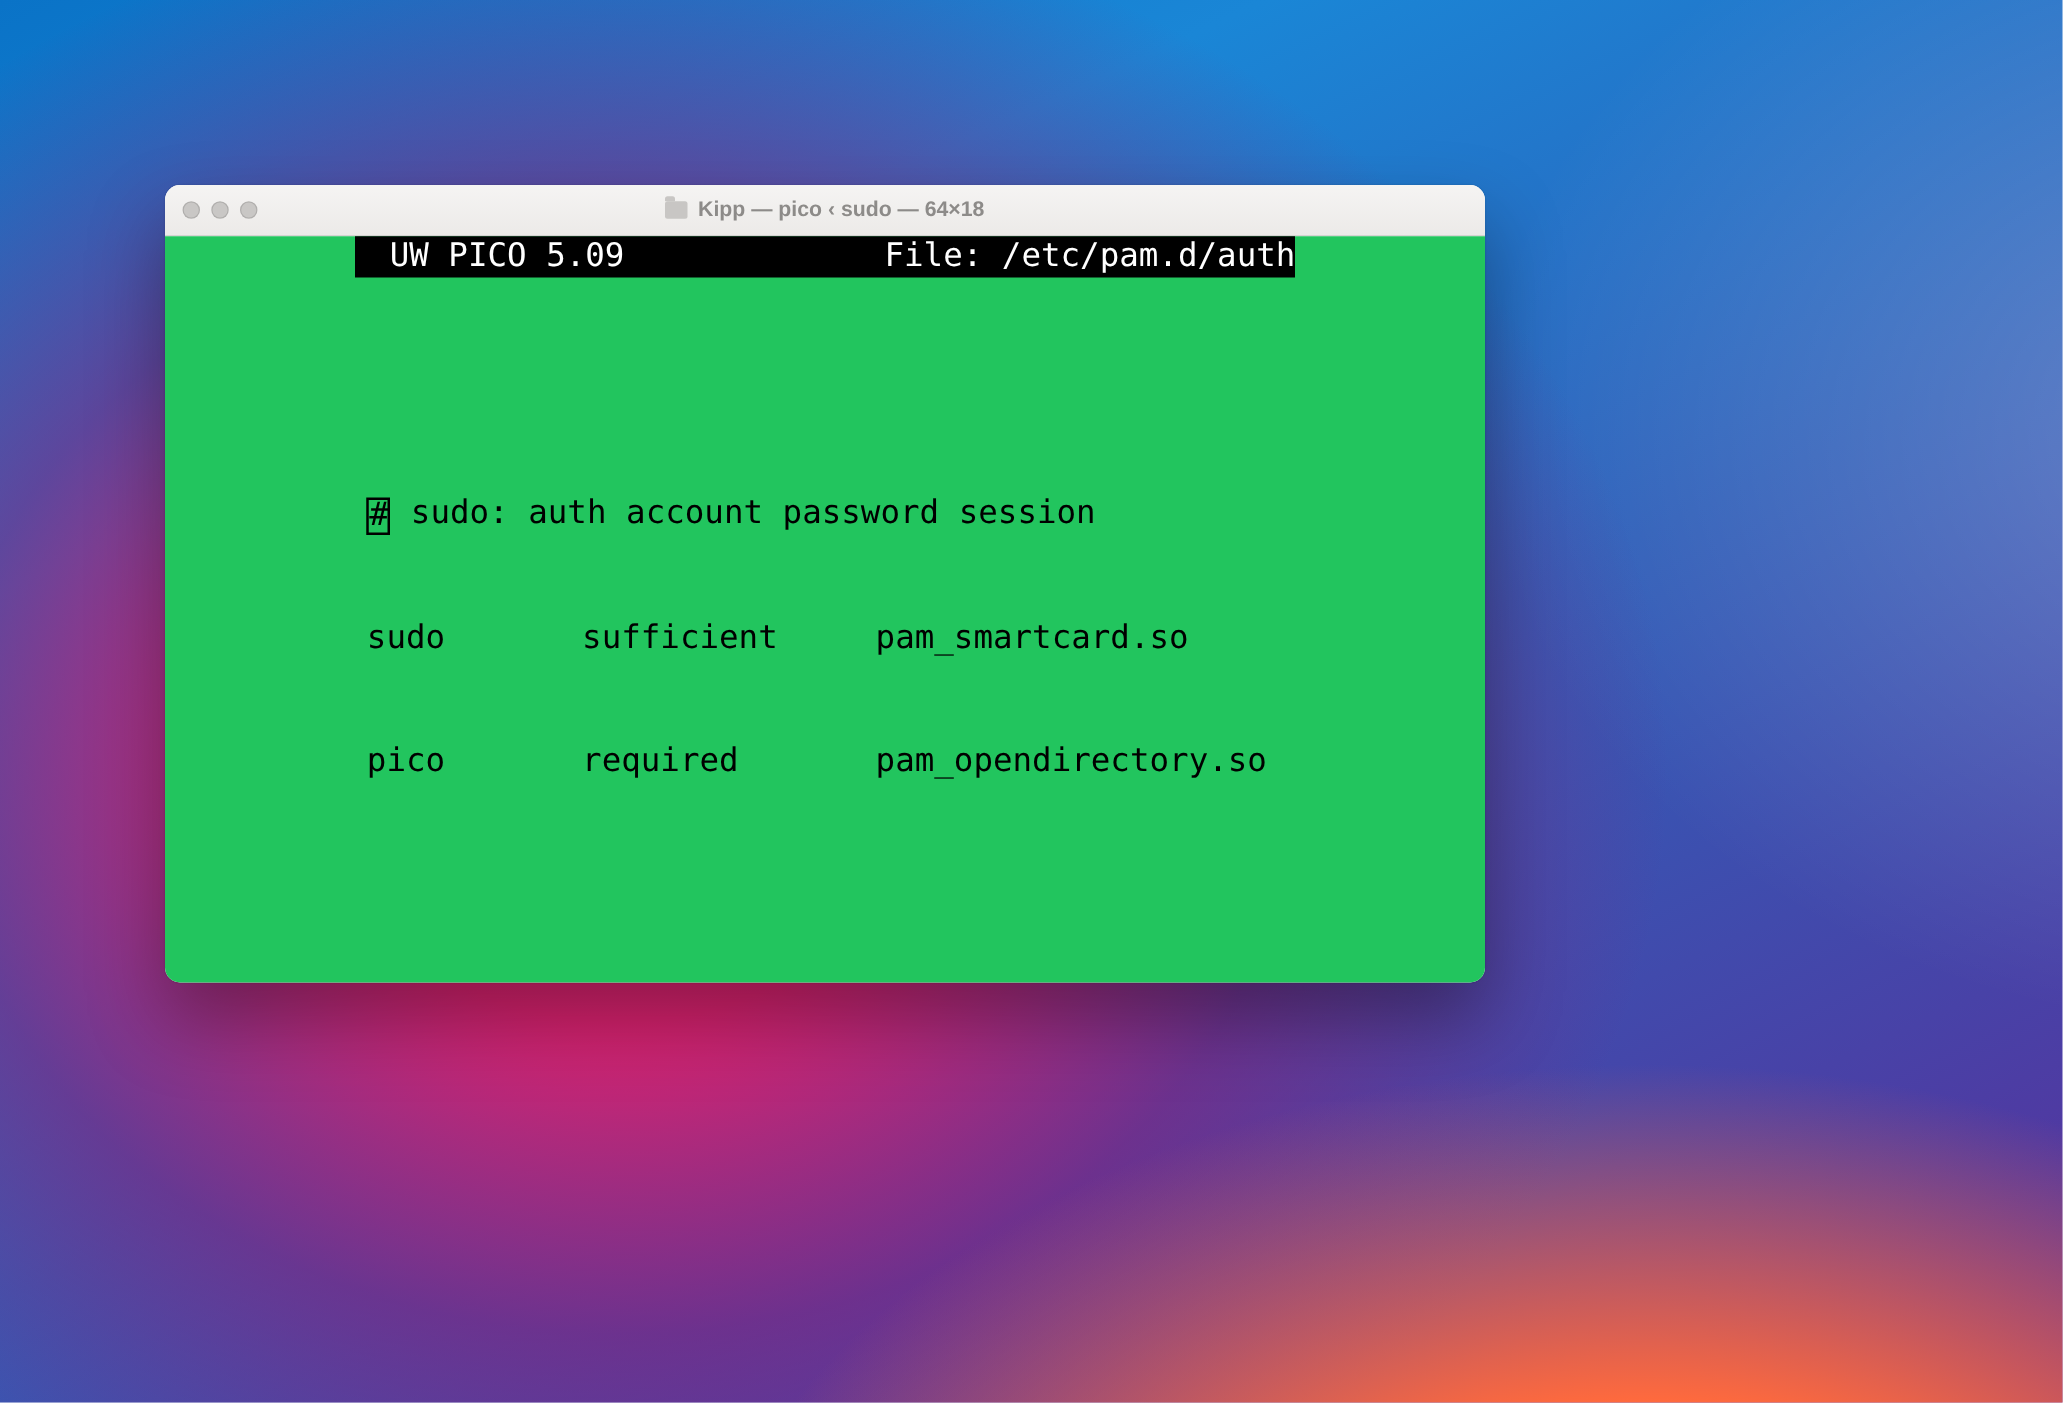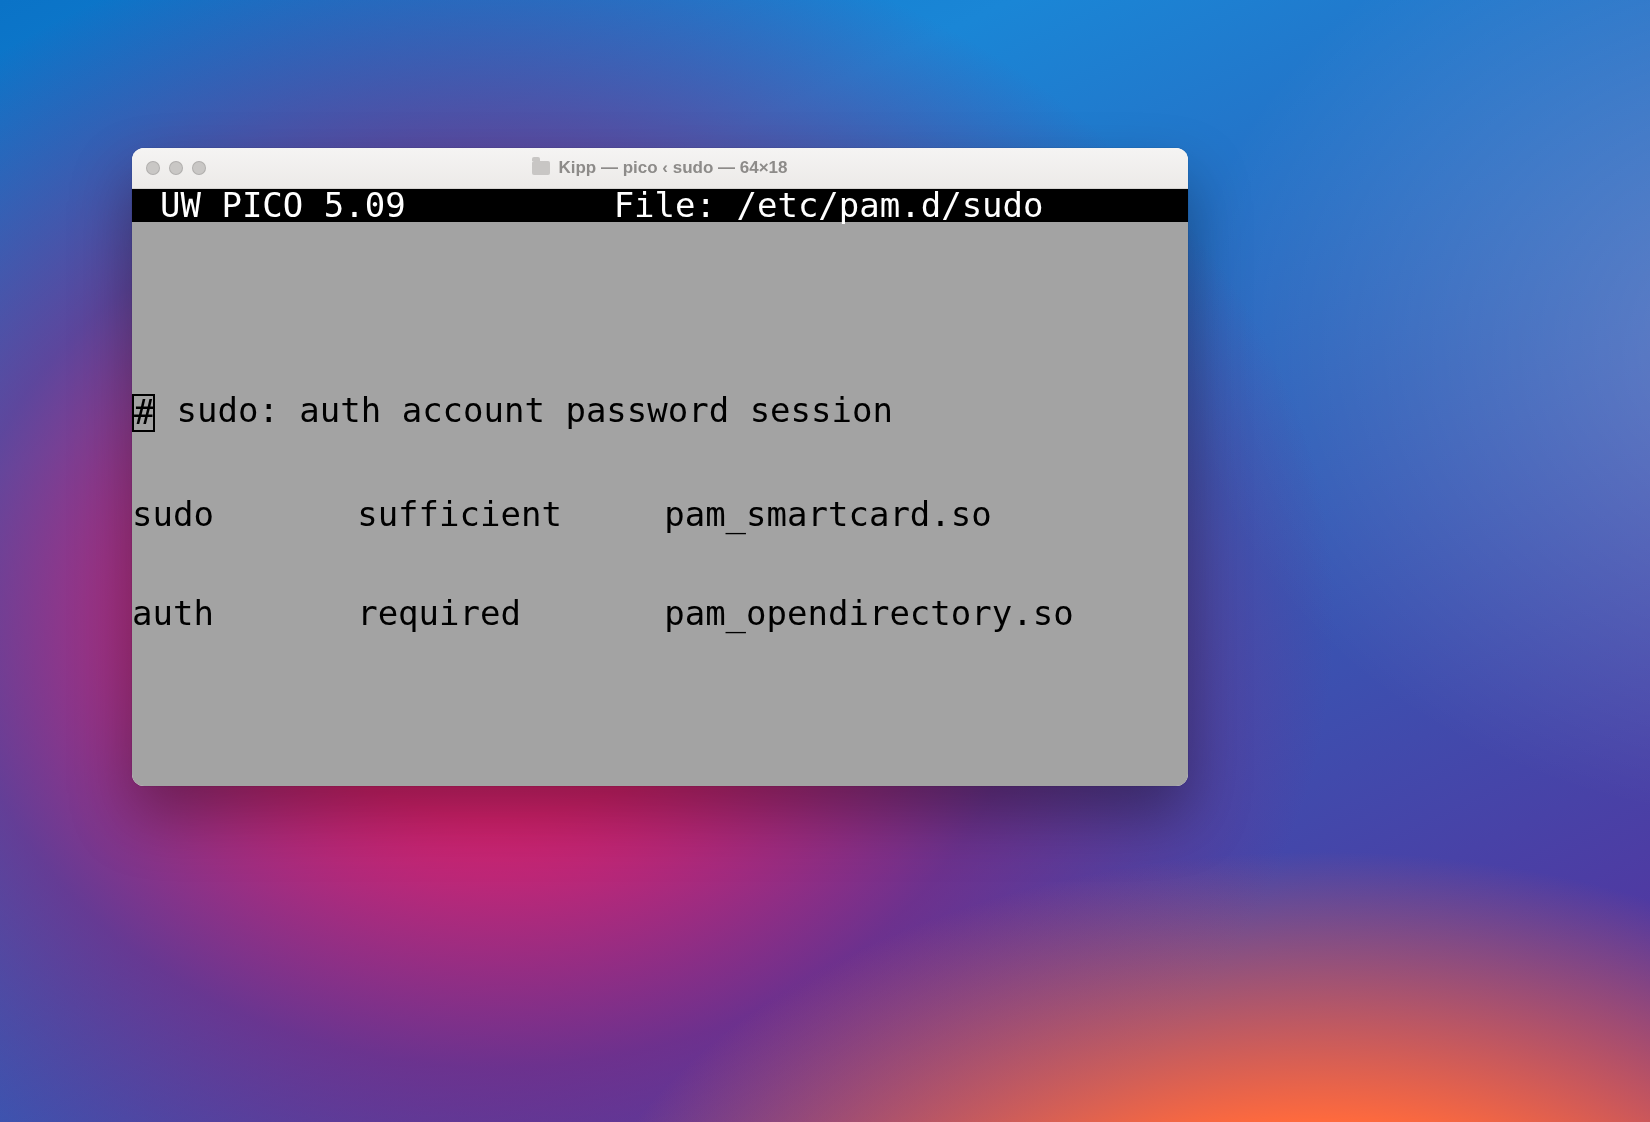--- a/index.html
+++ b/index.html
@@ -86,30 +86,31 @@
     content:"";
     position:absolute;
     top:-4px; left:0;
     width:8px; height:4px;
     background:#c8c6c4;
     border-radius:2px 2px 0 0;
   }
 
   .terminal {
     flex: 1 1 auto;
-    background: #a3a3a3;
+    background: #22c55e;
     font-family: "SF Mono", ui-monospace, Menlo, Consolas, monospace;
-    font-size: 34px;
+    font-size: 26px;
     line-height: 33px;
     font-weight: 500;
     color: #000;
     position: relative;
     display: flex;
     flex-direction: column;
     letter-spacing: 0;
+    align-items: center;
   }
 
   .pico-header {
     background: #000;
     color: #fff;
     padding: 0 0 0 28px;
     display: flex;
     height: 33px;
     align-items: center;
   }
@@ -151,27 +152,27 @@
       <span class="folder-icon"></span>
       <span>Kipp — pico ‹ sudo — 64×18</span>
     </div>
   </div>
 
   <div class="terminal">
 
     <div class="pico-header">
       <span class="left">UW PICO 5.09</span>
       <span class="spacer"></span>
-      <span class="right"><span>File: </span><span>/etc/pam.d/sudo</span></span>
+      <span class="right"><span>File: </span><span>/etc/pam.d/auth</span></span>
     </div>
 
     <div class="editor-body">
       <div class="editor-line"> </div>
       <div class="editor-line"><span class="cursor-box">#</span><span> sudo: auth account password session</span></div>
       <div class="editor-line">sudo       sufficient     pam_smartcard.so</div>
-      <div class="editor-line">auth       required       pam_opendirectory.so</div>
+      <div class="editor-line">pico       required       pam_opendirectory.so</div>
       
       
       
     </div>
 
   </div>
 </div>
 
 </body></html>

